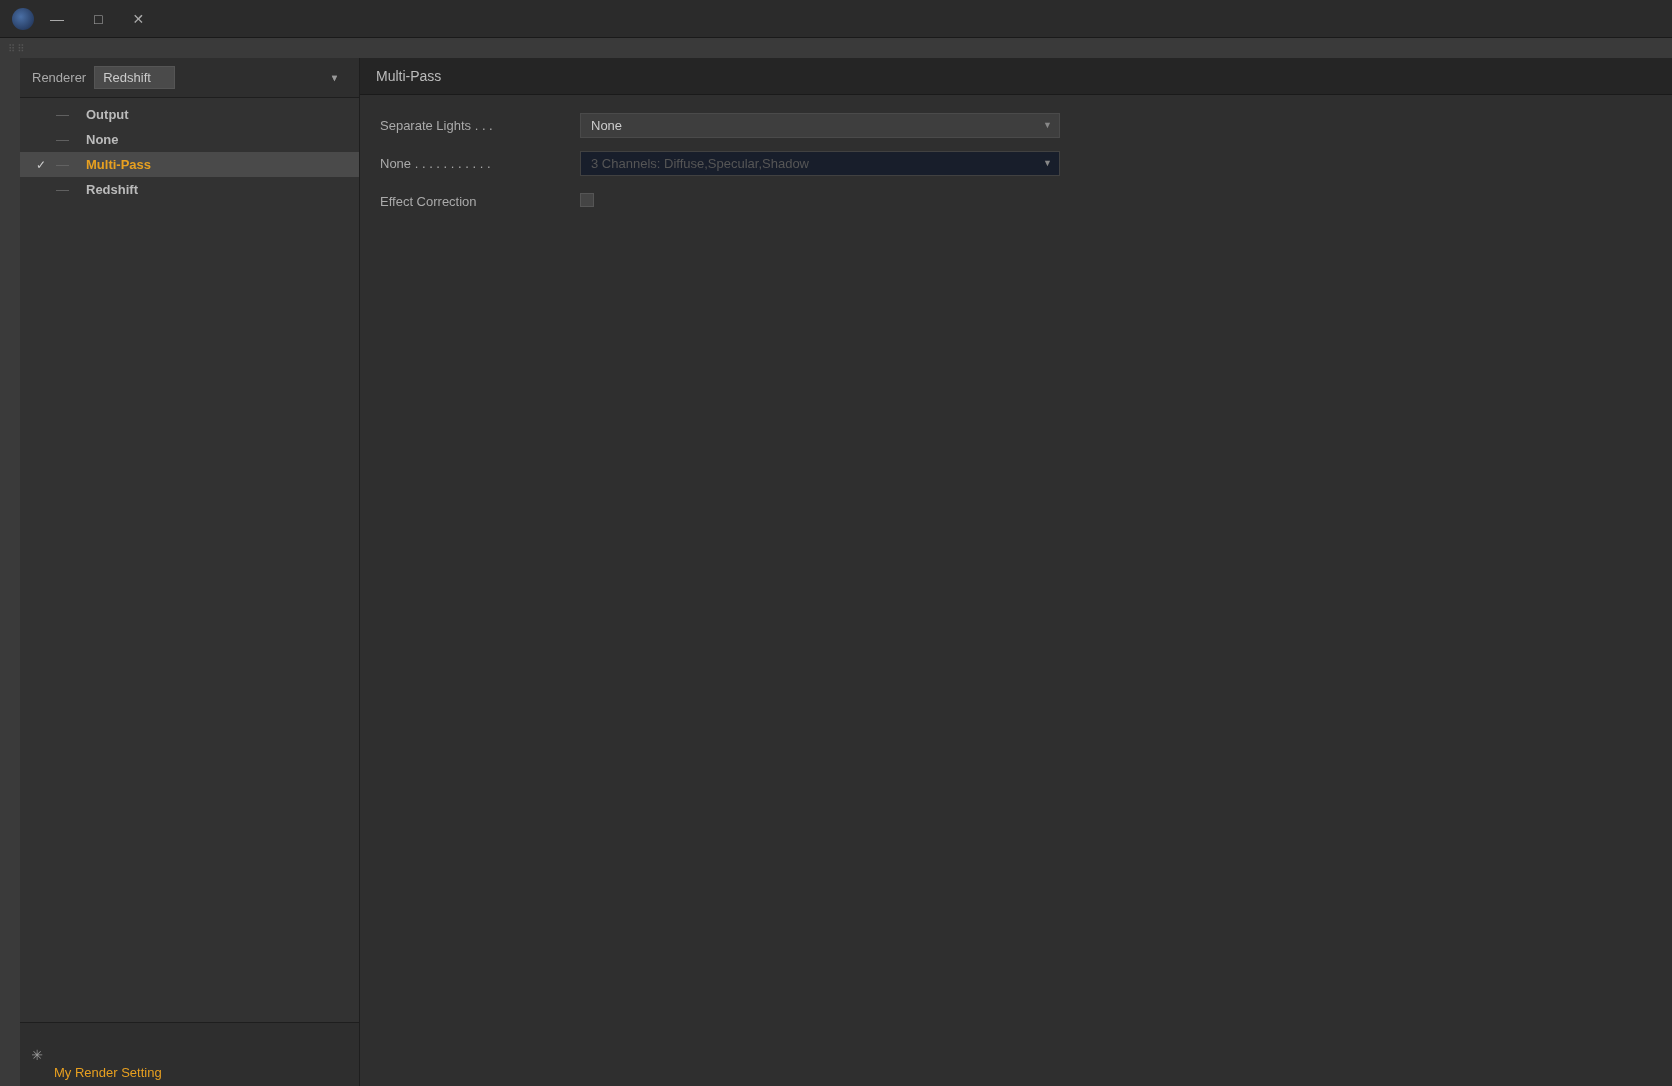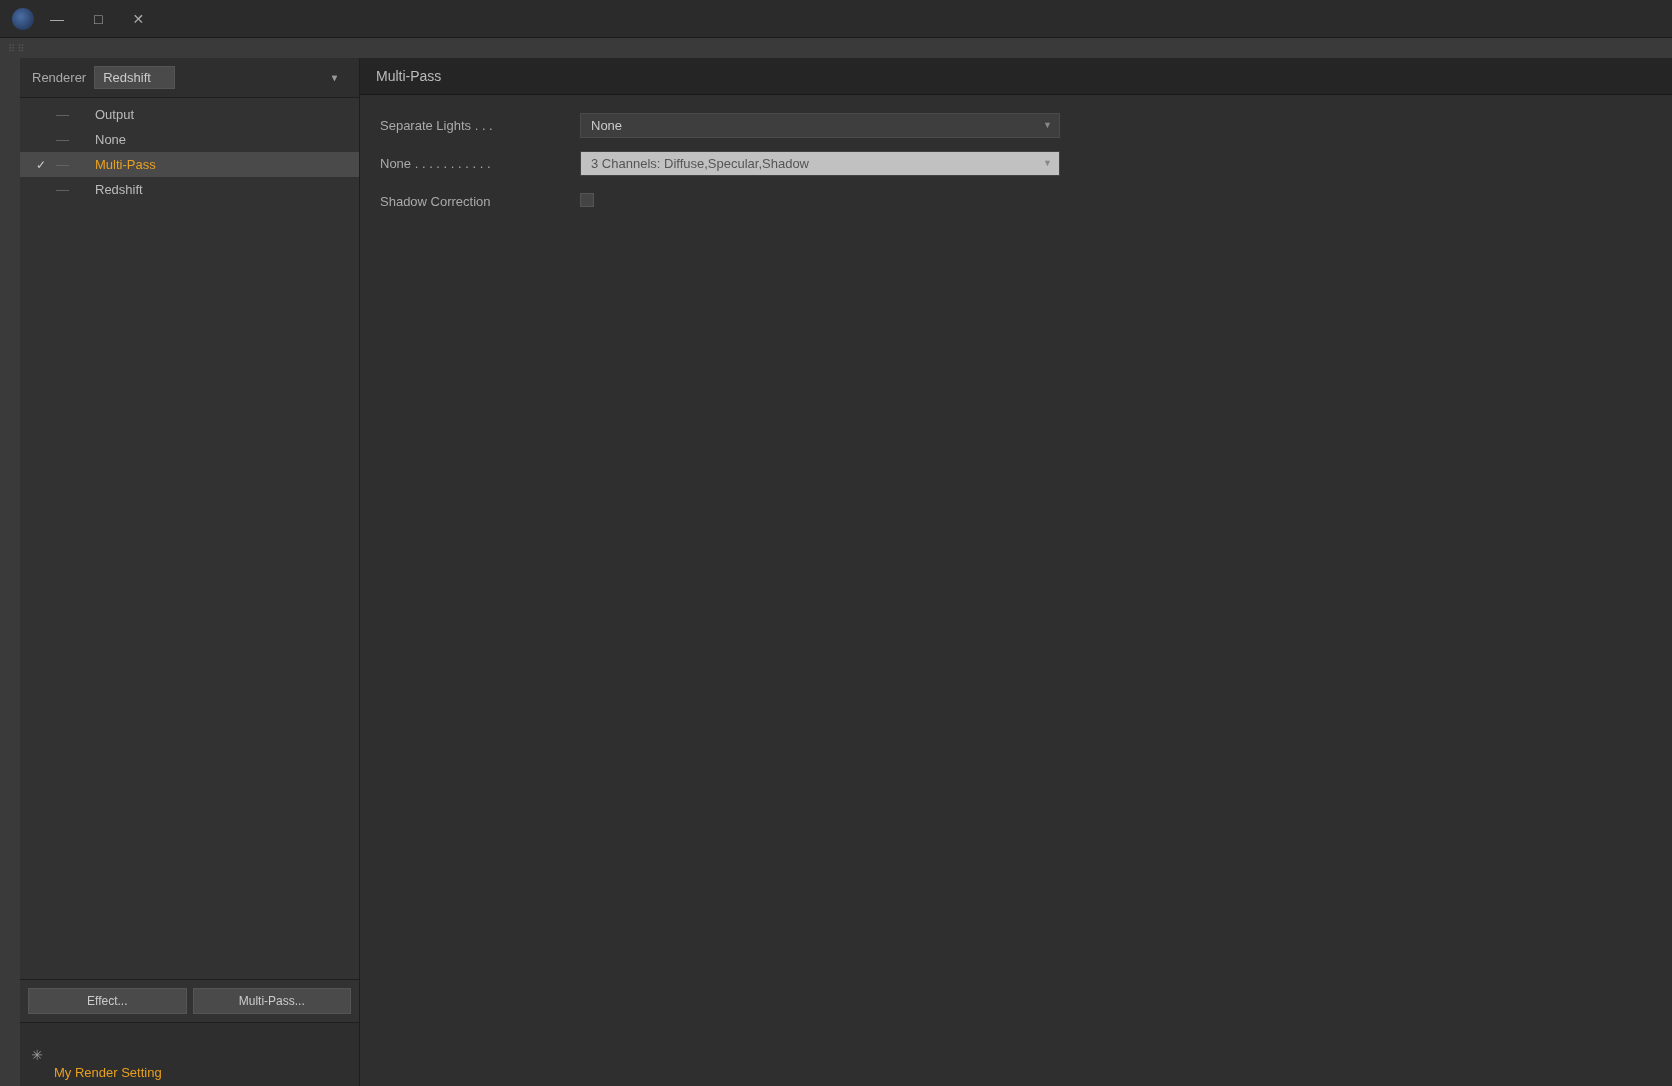--- a/index.html
+++ b/index.html
@@ -137,21 +137,22 @@
     }
     .tree-item.selected {
       background: #4a4a4a;
     }
     .tree-item .checkmark {
       color: #cccccc;
       width: 16px;
       font-size: 12px;
     }
     .tree-item .item-label {
-      margin-left: 20px;
+      margin-left: 11px;
+      font-weight: bold;
     }
     .tree-item.selected .item-label {
       color: #e8a020;
     }
     .tree-item .tree-dash {
       color: #666;
       margin-right: 2px;
     }
 
     
@@ -266,21 +267,21 @@
       border: 1px solid #4a4a4a;
       color: #cccccc;
       padding: 4px 30px 4px 10px;
       font-size: 13px;
       appearance: none;
       -webkit-appearance: none;
       cursor: pointer;
     }
     .dropdown-select:disabled {
       color: #666666;
-      background: #ffffff;
+      background: #0f172a;
     }
     .dropdown-arrow {
       position: absolute;
       right: 8px;
       top: 50%;
       transform: translateY(-50%);
       font-size: 9px;
       color: #888;
       pointer-events: none;
     }
@@ -354,24 +355,20 @@
       </div>
 
       <div class="tree-item">
         <span class="checkmark"> </span>
         <span class="tree-dash">—</span>
         <span class="item-label">Redshift</span>
       </div>
 
     </div>
 
-    <div class="bottom-buttons">
-      <button class="action-btn">Effect...</button>
-      <button class="action-btn">Multi-Pass...</button>
-    </div>
 
     <div class="render-setting-row">
       <span class="render-setting-icon">✳</span>
       <span class="render-setting-name">My Render Setting</span>
     </div>
 
 
   </div>
 
   <div class="right-panel">
@@ -400,21 +397,21 @@
           <select class="dropdown-select" disabled="">
             <option>3 Channels: Diffuse,Specular,Shadow</option>
             <option>2 Channels: Diffuse,Specular</option>
             <option>1 Channel: Diffuse</option>
           </select>
           <span class="dropdown-arrow">▼</span>
         </div>
       </div>
 
       <div class="setting-row">
-        <span class="setting-label">Shadow Correction</span>
+        <span class="setting-label">Effect Correction</span>
         <div class="setting-control">
           <span class="checkbox-control"></span>
         </div>
       </div>
 
     </div>
 
   </div>
 
 </div>

